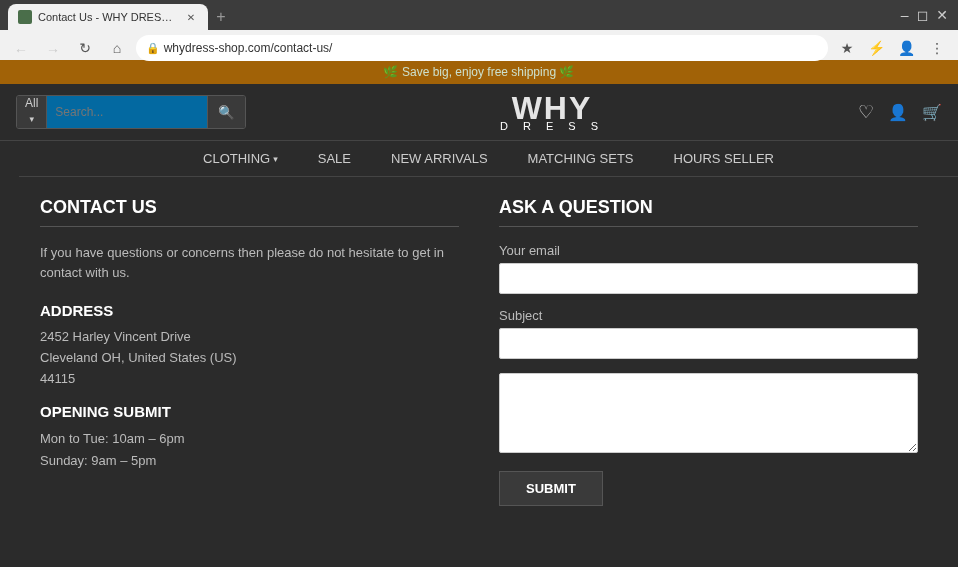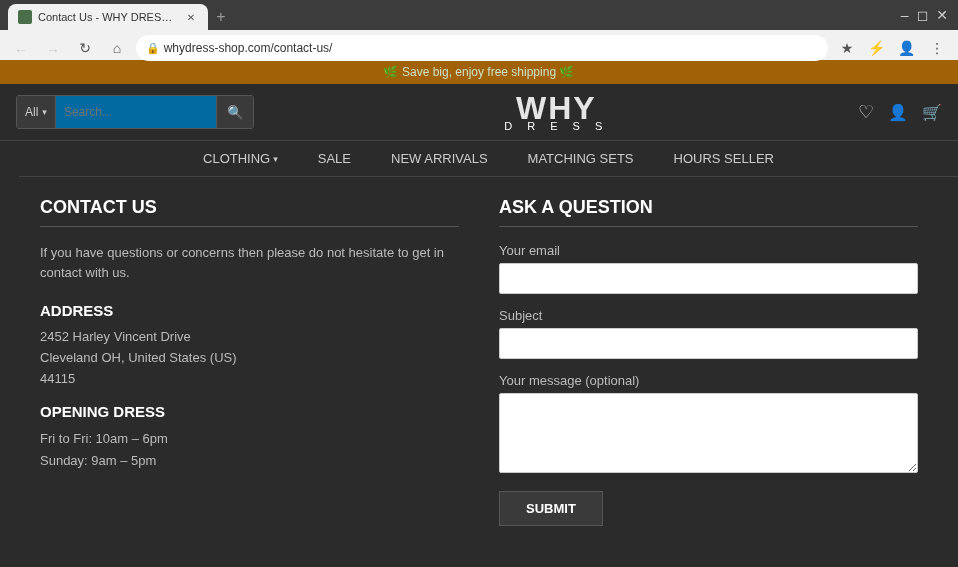--- a/index.html
+++ b/index.html
@@ -23,21 +23,21 @@
 
     
     .website { background: #2b2b2b; width: 100%; }
 
     
     .announcement-bar { background: #a16207; color: #cce0cc; text-align: center; font-size: 12px; padding: 5px; }
 
     
     .site-header { background: #2b2b2b; display: flex; align-items: center; padding: 8px 16px; gap: 10px; border-bottom: 1px solid #444; }
     .search-area { display: flex; align-items: center; border: 1px solid #555; border-radius: 3px; overflow: hidden; height: 34px; }
-    .search-category { background: #3a3a3a; color: #ccc; font-size: 12px; padding: 0 8px; height: 100%; display: flex; align-items: center; gap: 4px; border-right: 1px solid #555; cursor: pointer; }
+    .search-category { background: #3a3a3a; color: #ccc; font-size: 12px; padding: 0 8px; height: 100%; display: flex; align-items: center; gap: 4px; border-right: 1px solid #555; cursor: pointer; flex-direction: column; }
     .search-input { background: #0369a1; color: #ccc; font-size: 12px; border: none; outline: none; padding: 0 8px; height: 100%; width: 160px; }
     .search-btn { background: #3a3a3a; border: none; border-left: 1px solid #555; height: 100%; padding: 0 10px; cursor: pointer; color: #ccc; }
     .logo { flex: 1; text-align: center; }
     .logo-text { font-size: 32px; font-weight: bold; color: #e5e5e5; letter-spacing: 2px; line-height: 1; }
     .logo-subtitle { font-size: 11px; color: white; letter-spacing: 6px; margin-top: -4px; }
     .header-icons { display: flex; gap: 14px; align-items: center; }
     .header-icon { color: #ccc; font-size: 18px; cursor: pointer; }
 
     
     .site-nav { background: #2b2b2b; display: flex; justify-content: center; gap: 40px; padding: 10px 0; border-bottom: 1px solid #444; margin-left: 19px; }
@@ -156,42 +156,41 @@
   <div class="main-content">
 
     <div class="contact-section">
       <h2 class="section-title">CONTACT US</h2>
       <hr class="section-divider">
       <p class="contact-intro">If you have questions or concerns then please do not hesitate to get in contact with us.</p>
       <h3 class="sub-title">ADDRESS</h3>
       <div class="address-line">2452 Harley Vincent Drive</div>
       <div class="address-line">Cleveland OH, United States (US)</div>
       <div class="address-line">44115</div>
-      <h3 class="opening-hours-title">OPENING DRESS</h3>
-      <div class="hours-line">Fri to Fri: 10am – 6pm</div>
+      <h3 class="opening-hours-title">OPENING SUBMIT</h3>
+      <div class="hours-line">Mon to Tue: 10am – 6pm</div>
       <div class="hours-line">Sunday: 9am – 5pm</div>
     </div>
 
     <div class="form-section">
       <h2 class="section-title">ASK A QUESTION</h2>
       <hr class="section-divider">
 
 
       <div class="form-field">
         <label class="form-label">Your email</label>
         <input class="form-input" type="email" style="">
       </div>
 
       <div class="form-field">
         <label class="form-label">Subject</label>
         <input class="form-input" type="text" style="">
       </div>
 
       <div class="form-field">
-        <label class="form-label">Your message (optional)</label>
         <textarea class="form-textarea" style=""></textarea>
       </div>
 
       <button class="submit-btn">
         <span>SUBMIT</span>
       </button>
     </div>
 
   </div>
 </div>

